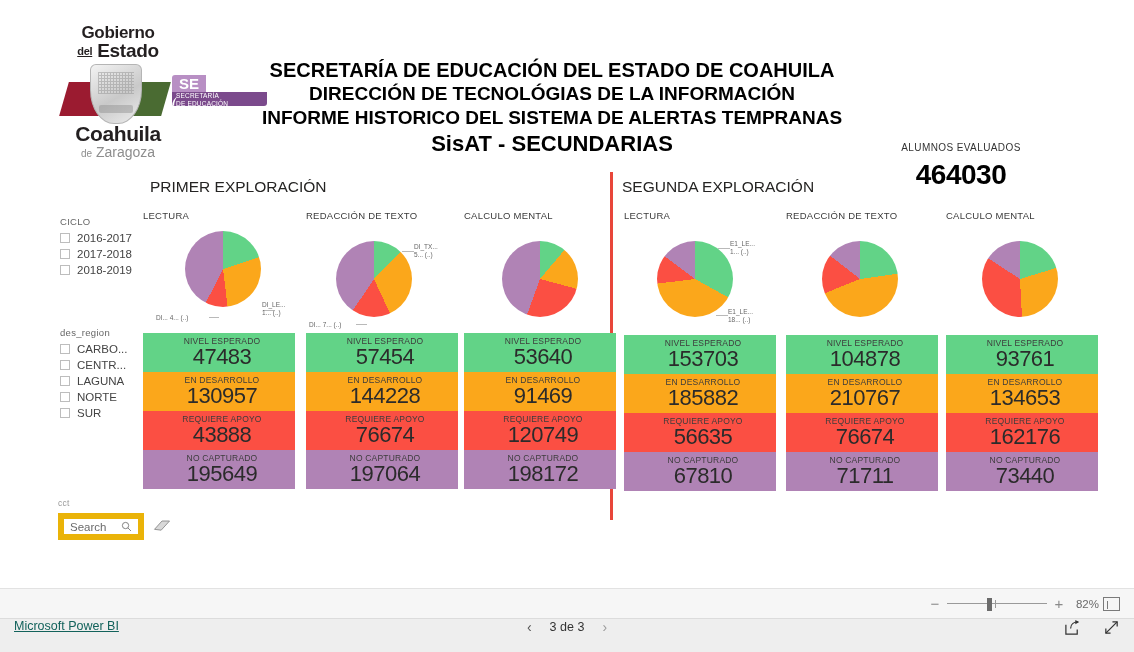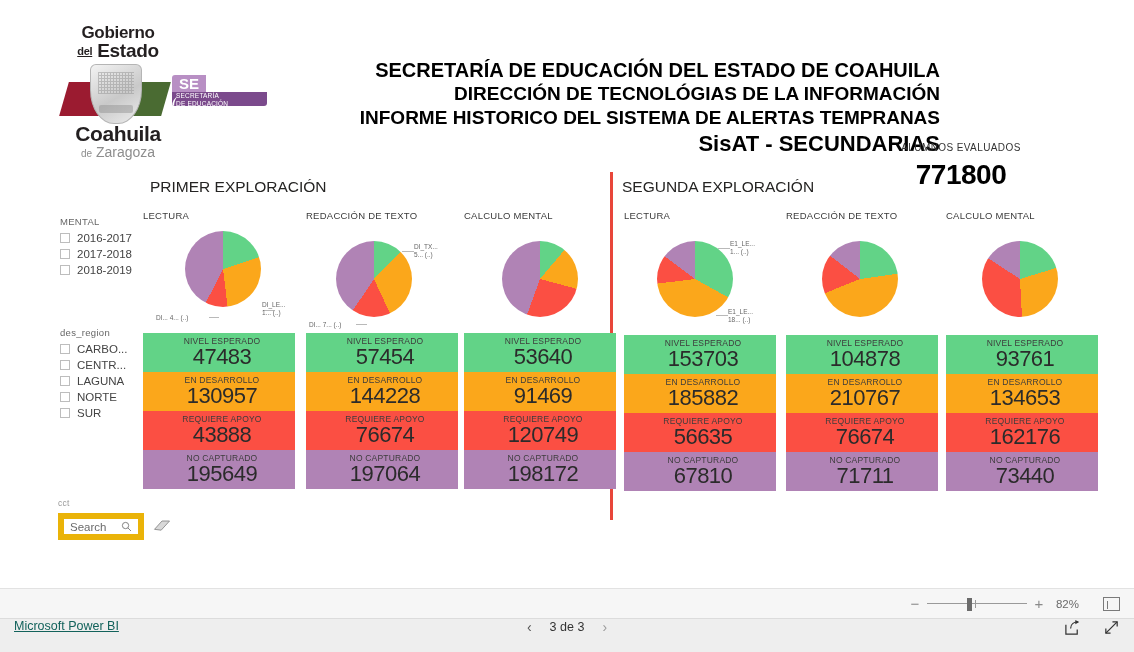--- a/index.html
+++ b/index.html
@@ -64,21 +64,21 @@
   .se-left { width:34px; background:#b88fc4; display:flex; align-items:center; justify-content:center;
              color:#fff; font-weight:bold; font-size:15px; }
   .se-mid  { width:10px; background:#b88fc4; position:relative; }
   .se-mid::after{ content:""; position:absolute; left:0; top:5px; width:8px; height:21px;
                   border-left:2px solid #fff; border-radius:60% 0 0 60%/50% 0 0 50%; }
   .se-right{ flex:1; background:#7b4a8c; color:#fff; display:flex; flex-direction:column;
              justify-content:center; padding-left:4px; }
   .se-right span { font-size:6.5px; line-height:8px; letter-spacing:.2px; }
 
   
-  #title-block { position:absolute; left:180px; top:58px; width:760px; text-align:right; }
+  #title-block { position:absolute; left:172px; top:58px; width:760px; text-align:center; }
   #title-block div { color:#000; font-weight:bold; }
   .t1 { font-size:20px; line-height:24px; }
   .t2 { font-size:19px; line-height:24px; }
   .t3 { font-size:19px; line-height:24px; }
   .t4 { font-size:22px; line-height:27px; }
 
   
   #alumnos { position:absolute; left:875px; top:142px; width:172px; text-align:center; }
   #alumnos .lbl { font-size:10px; color:#333; letter-spacing:.4px; }
   #alumnos .val { font-size:28px; color:#000; font-weight:bold; margin-top:6px; letter-spacing:-.5px;}
@@ -132,21 +132,21 @@
   #zoombar {
     position:absolute; left:0; top:588px; width:1134px; height:30px;
     background:#f6f6f6; border-top:1px solid #e2e2e2;
     display:flex; align-items:center; justify-content:flex-end;
   }
   #zoombar .minus, #zoombar .plus { font-size:15px; color:#8a8a8a; width:18px; text-align:center; }
   #slider { position:relative; width:100px; height:12px; margin:0 3px; }
   #slider .track { position:absolute; top:5px; left:0; width:100px; height:1px; background:#9a9a9a; }
   #slider .tick  { position:absolute; top:2px; left:48px; width:1px; height:8px; background:#9a9a9a; }
   #slider .thumb { position:absolute; top:0px; left:40px; width:5px; height:13px; background:#6b6b6b; }
-  #zoombar .pct { font-size:11.5px; color:#6b6b6b; margin:0 24px 0 8px; }
+  #zoombar .pct { font-size:11.5px; color:#6b6b6b; margin:0 4px 0 8px; }
   #fitbtn { width:17px; height:14px; border:1px solid #7a7a7a; margin-right:14px; position:relative; }
   #fitbtn::before{content:"";position:absolute;left:3px;top:3px;width:11px;height:8px;
                   border-left:1px solid #7a7a7a;border-right:1px solid #7a7a7a;}
 
   #statusbar {
     position:absolute; left:0; top:618px; width:1134px; height:34px;
     background:#eeeeee; border-top:1px solid #dcdcdc;
     display:flex; align-items:flex-start;
   }
   #pbi-link { margin-left:14px; font-size:12.5px; color:#12625b; text-decoration:underline; }
@@ -188,28 +188,28 @@
 
     <div id="title-block">
       <div class="t1">SECRETARÍA DE EDUCACIÓN DEL ESTADO DE COAHUILA</div>
       <div class="t2">DIRECCIÓN DE TECNOLÓGIAS DE LA INFORMACIÓN</div>
       <div class="t3">INFORME HISTORICO DEL SISTEMA DE ALERTAS TEMPRANAS</div>
       <div class="t4">SisAT - SECUNDARIAS</div>
     </div>
 
     <div id="alumnos">
       <div class="lbl">ALUMNOS EVALUADOS</div>
-      <div class="val">771800</div>
+      <div class="val">464030</div>
     </div>
 
     <div class="sec-title" id="sec2">SEGUNDA EXPLORACIÓN</div>
     <div class="sec-title" id="sec1">PRIMER EXPLORACIÓN</div>
     <div id="divider"></div>
 
-    <div class="filter-title" id="f1-title">MENTAL</div>
+    <div class="filter-title" id="f1-title">CICLO</div>
     <div class="filter-list" id="f1-list">
       <div class="fitem">
         <span class="fbox"></span>
         <span class="flabel">2016-2017</span>
       </div>
       <div class="fitem">
         <span class="fbox"></span>
         <span class="flabel">2017-2018</span>
       </div>
       <div class="fitem">

